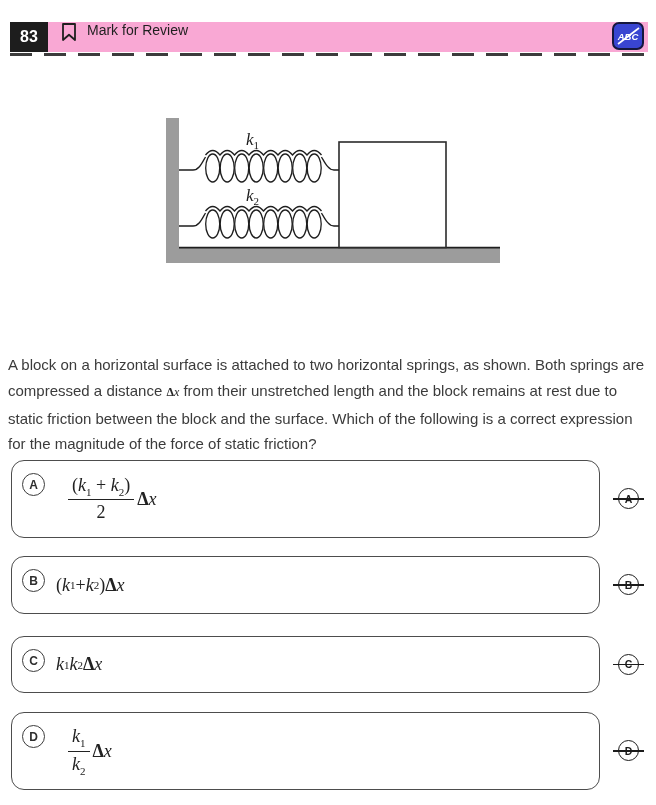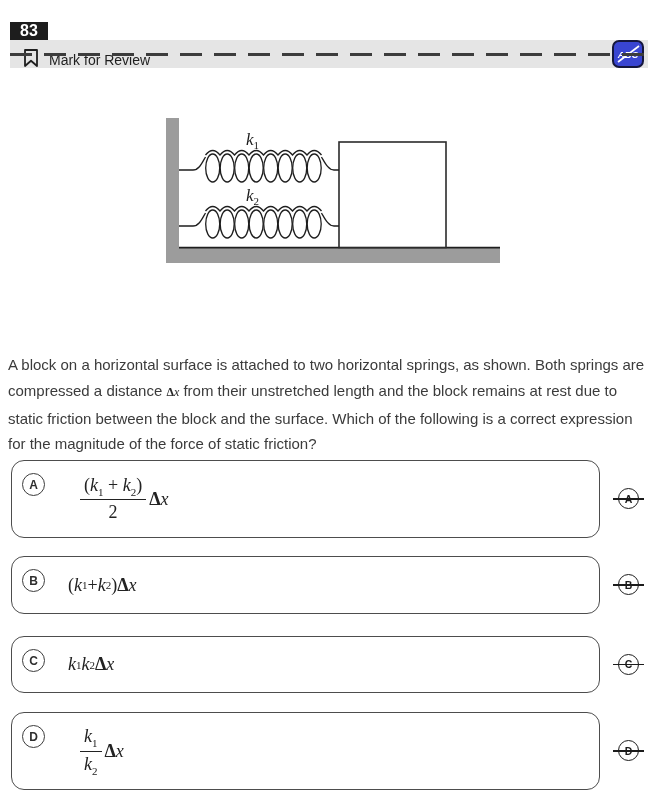--- a/index.html
+++ b/index.html
@@ -2,24 +2,24 @@
 <html><head>
 <meta charset="utf-8">
 <style>
   html,body{margin:0;padding:0;}
   body{
     width:656px;height:805px;position:relative;overflow:hidden;
     background:#ffffff;font-family:"Liberation Sans",sans-serif;
   }
 
   
-  .header{position:absolute;left:10px;top:22px;width:638px;height:30px;display:flex;flex-direction:column;}
+  .header{position:absolute;left:10px;top:22px;width:638px;height:30px;display:flex;}
   .qnum{width:38px;height:30px;background:#1d1d1d;color:#fff;font-weight:bold;
         font-size:16px;display:flex;align-items:center;justify-content:center;}
-  .hbar{flex:1;background:#e5e5e5;display:flex;align-items:flex-end;padding-left:12px;}
+  .hbar{flex:1;background:#f9a8d4;display:flex;align-items:flex-start;padding-left:12px;}
   .bookmark{display:flex;align-items:center;margin-right:9px;}
   .mark-label{font-size:14px;color:#1f1f1f;}
   .abc-btn{margin-left:auto;margin-right:4px;width:32px;height:28px;cursor:pointer;
            background:none;border:none;padding:0;display:flex;align-items:center;}
   .dashline{position:absolute;left:10px;top:53px;width:646px;height:3px;
             background:repeating-linear-gradient(90deg,#3c3c3c 0 22px,transparent 22px 34px);}
 
   
   .diagram{position:absolute;left:0;top:0;width:656px;height:290px;}
   .spring-label{position:absolute;font-family:"Liberation Serif",serif;font-size:17px;color:#1c1c1c;}
@@ -41,21 +41,21 @@
   .opt-row.short{height:58px;}
   .opt-row:nth-child(1){margin-bottom:18px;}
   .opt-row:nth-child(2){margin-bottom:22px;height:58px;}
   .opt-row:nth-child(3){margin-bottom:19px;height:57px;}
   .opt-box{position:absolute;left:11px;top:0;width:589px;height:100%;
            border:1.5px solid #4d4d4d;border-radius:13px;background:#fff;cursor:pointer;
            box-sizing:border-box;}
   .letter-badge{position:absolute;left:10px;top:12px;width:23px;height:23px;border-radius:50%;
            border:1.5px solid #3c3c3c;display:flex;align-items:center;justify-content:center;
            font-size:12px;font-weight:bold;color:#2e2e2e;box-sizing:border-box;}
-  .opt-math{position:absolute;left:56px;top:0;height:100%;display:flex;align-items:center;
+  .opt-math{position:absolute;left:44px;top:0;height:100%;display:flex;align-items:center;
            font-family:"Liberation Serif",serif;font-size:18px;color:#222;}
   .frac{display:inline-flex;flex-direction:column;align-items:center;margin-left:12px;margin-right:3px;}
   .frac .num{padding:0 4px 2px;border-bottom:1.4px solid #222;}
   .frac .den{padding-top:2px;}
   .opt-math sub{font-size:11px;}
   .elim{position:absolute;left:613px;top:50%;transform:translateY(-50%);width:31px;height:22px;
         background:none;border:none;padding:0;cursor:pointer;}
   .elim-circle{position:absolute;left:5px;top:0;width:21px;height:21px;border-radius:50%;
         border:1.6px solid #1c1c1c;display:flex;align-items:center;justify-content:center;
         font-size:10.5px;font-weight:bold;color:#1c1c1c;box-sizing:border-box;

